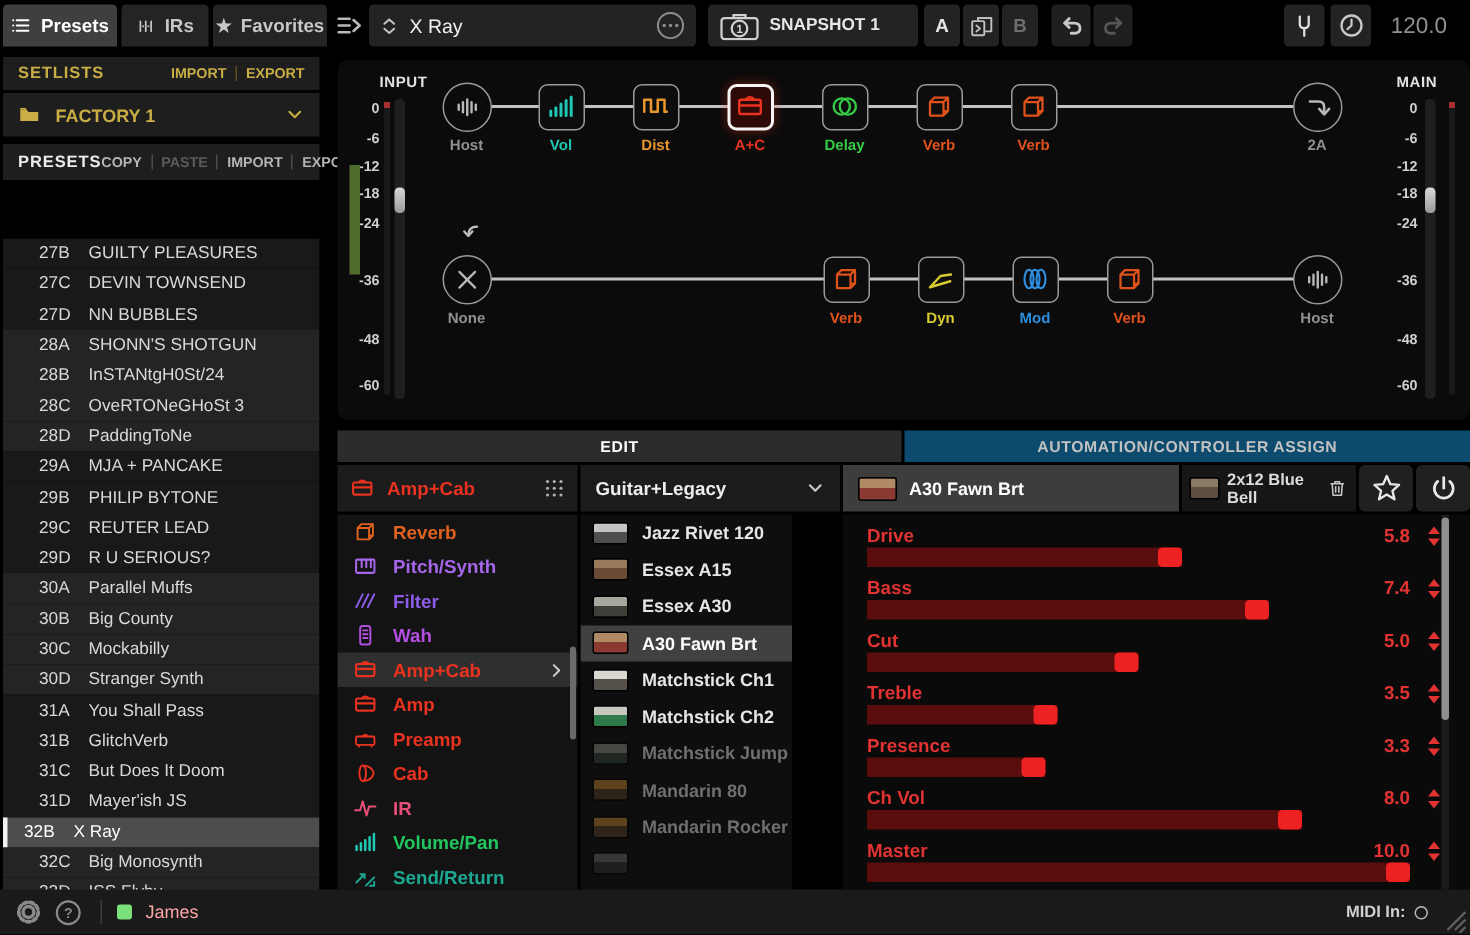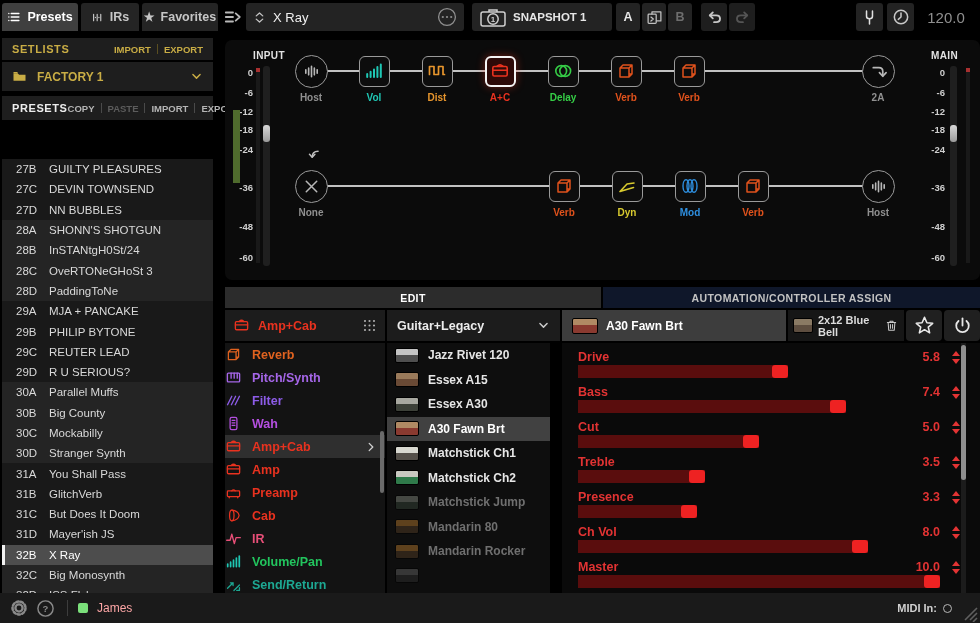--- a/index.html
+++ b/index.html
@@ -23,21 +23,21 @@
     justify-content:center;font-size:15px;color:#8f8f8f}
 
   
   #sidebar{position:absolute;left:0;top:35px;width:215px;height:558px;background:#000}
   .sbox{position:absolute;left:2px;width:211px;background:#1e1e1e;display:flex;align-items:center;padding:0 10px}
   .gold{color:#c9ad45}
   .hdr-title{font-size:11px;font-weight:bold;letter-spacing:.6px}
   .hdr-actions{margin-left:auto;display:flex;align-items:center;gap:6px;font-size:9.5px;font-weight:bold}
   .hdr-sep{width:1px;height:10px;background:#4a4a4a}
   #preset-list{position:absolute;left:2px;top:124px;width:211px;height:467px;overflow:hidden}
-  .prow{display:flex;align-items:center;height:20.3px;font-size:11.5px;color:#d9d9d9;padding-left:14px;cursor:default}
+  .prow{display:flex;align-items:center;height:20.3px;font-size:11.5px;color:#d9d9d9;padding-left:24px;cursor:default}
   .prow .pid{width:33px;flex:0 0 33px}
   .prow.bandA{background:#191919}
   .prow.bandB{background:#242424}
   .prow.sel{background:#4d4d4d;color:#fff;border-left:3px solid #f0f0f0;padding-left:11px}
 
   
   #statusbar{position:absolute;left:0;top:593px;width:980px;height:30px;background:#1a1a1a;display:flex;align-items:center}
 
   
   #chain{position:absolute;left:225px;top:40px;width:755px;height:240px;background:#0b0b0b;border-radius:7px}
@@ -53,37 +53,37 @@
   .blk.sel{border:2px solid #f4f4f4;background:#2d0a08;box-shadow:0 0 8px rgba(233,50,31,.45)}
   .circ{position:absolute;width:33px;height:33px;border:1.5px solid #9a9a9a;border-radius:50%;background:#0b0b0b;
     display:flex;align-items:center;justify-content:center;color:#b8b8b8}
   .blk-label{position:absolute;width:64px;text-align:center;font-size:10px;font-weight:bold}
   .greenbar{position:absolute;background:#4f6b2d}
 
   
   .etab{position:absolute;top:287px;height:21px;display:flex;align-items:center;justify-content:center;
     font-size:10.5px;font-weight:bold;letter-spacing:.4px}
   #etab-edit{left:225px;width:376px;background:#2c2c2c;color:#fff}
-  #etab-auto{left:603px;width:377px;background:#0f172a;color:#c2c2c2}
+  #etab-auto{left:603px;width:377px;background:#0c4a6e;color:#c2c2c2}
 
   
   .ehdr{position:absolute;top:310px;height:31px;background:#1c1c1c;display:flex;align-items:center}
   #block-header{left:225px;width:160px;padding:0 8px;gap:8px}
   #family-dd{left:387px;width:173px;padding:0 10px;gap:8px}
   #modeltab1{left:562px;width:224px;background:#3d3d3d;padding:0 10px;gap:8px}
   #modeltab2{left:788px;width:116px;background:#161616;padding:0 5px;gap:5px}
   #fav-btn{left:906px;width:36px;background:#202020;border-radius:4px;justify-content:center}
   #bypass-btn{left:944px;width:36px;background:#202020;border-radius:4px;justify-content:center}
   .thumb{border-radius:2px;border:1px solid #000}
 
   
   #categories{position:absolute;left:225px;top:343px;width:160px;height:250px;background:#131313;overflow:hidden}
-  .cat-row{display:flex;align-items:center;height:23px;padding-left:0;gap:10px;font-size:12.5px;font-weight:bold}
+  .cat-row{display:flex;align-items:center;height:23px;padding-left:10px;gap:10px;font-size:12.5px;font-weight:bold}
   .cat-row.sel{background:#2f2f2f}
-  #models{position:absolute;left:387px;top:343px;width:163px;height:250px;background:#0e0e0e;overflow:hidden}
+  #models{position:absolute;left:387px;top:343px;width:141px;height:250px;background:#0e0e0e;overflow:hidden}
   .mod-row{display:flex;align-items:center;height:24.5px;padding-left:8px;gap:9px;font-size:12px;font-weight:bold;color:#e6e6e6}
   .mod-row.sel{background:#414141;color:#fff}
   .mod-row.dim{color:#6f6f6f}
   .mod-row.dim .thumb{opacity:.45}
   #params{position:absolute;left:562px;top:343px;width:418px;height:250px;background:#0a0a0a;overflow:hidden}
   .param-row{position:relative;height:35px}
   .param-label{position:absolute;left:16px;top:3px;font-size:12.5px;font-weight:bold;color:#e23333}
   .param-value{position:absolute;right:40px;top:3px;width:44px;text-align:right;font-size:12.5px;font-weight:bold;color:#e23333}
   .stepper{position:absolute;right:20px;top:4px;display:flex;flex-direction:column;gap:3px;align-items:center}
   .tri-up{width:0;height:0;border-left:4px solid transparent;border-right:4px solid transparent;border-bottom:5px solid #e23333}

